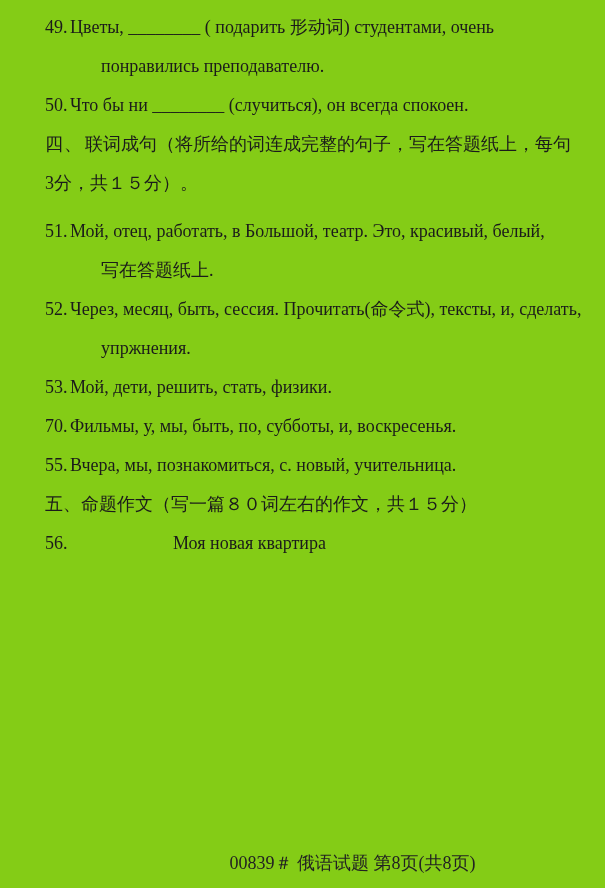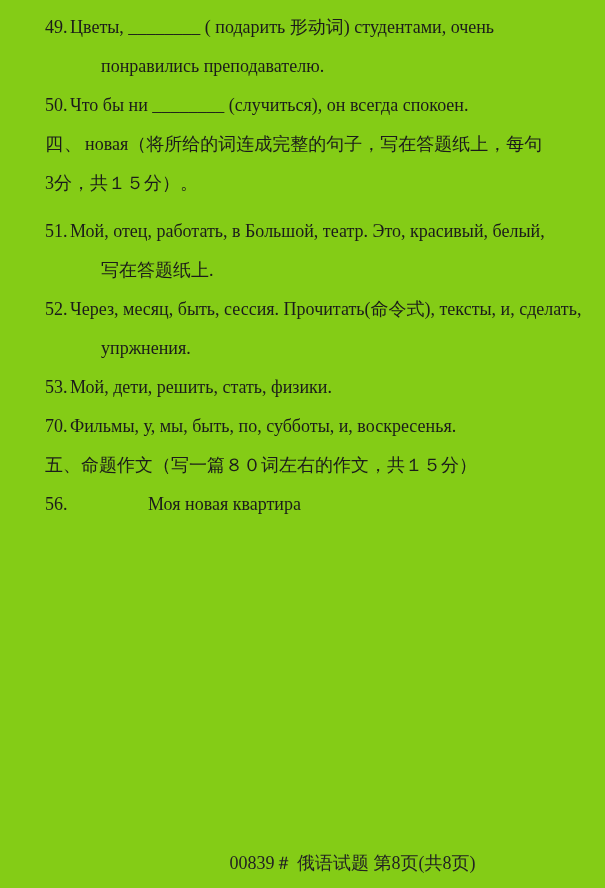--- a/index.html
+++ b/index.html
@@ -36,21 +36,21 @@
   .line.cont-indent2 {
   }
   .line.sec .num {
     width: 40px;
     letter-spacing: 1px;
   }
   .gap-before {
     margin-top: 9px;
   }
   .essay-title {
-    margin-left: 78px;
+    margin-left: 103px;
   }
   .footer {
     position: absolute;
     left: 0;
     right: 0;
     top: 851px;
     text-align: center;
     padding-left: 100px;
     font-size: 18px;
     color: #222222;
@@ -67,21 +67,21 @@
     </div>
     <div class="line cont">
       <span class="txt">понравились преподавателю.</span>
     </div>
 
     <div class="line">
       <span class="num">50.</span><span class="txt">Что бы ни ________ (случиться), он всегда спокоен.</span>
     </div>
 
     <div class="line sec">
-      <span class="num">四、</span><span class="txt">новая（将所给的词连成完整的句子，写在答题纸上，每句</span>
+      <span class="num">四、</span><span class="txt">联词成句（将所给的词连成完整的句子，写在答题纸上，每句</span>
     </div>
     <div class="line cont-indent2">
       <span class="txt">3分，共１５分）。</span>
     </div>
 
     <div class="line gap-before">
       <span class="num">51.</span><span class="txt">Мой, отец, работать, в Большой, театр. Это, красивый, белый,</span>
     </div>
     <div class="line cont">
       <span class="txt">写在答题纸上.</span>
@@ -95,20 +95,23 @@
     </div>
 
     <div class="line">
       <span class="num">53.</span><span class="txt">Мой, дети, решить, стать, физики.</span>
     </div>
 
     <div class="line">
       <span class="num">70.</span><span class="txt">Фильмы, у, мы, быть, по, субботы, и, воскресенья.</span>
     </div>
 
+    <div class="line">
+      <span class="num">55.</span><span class="txt">Вчера, мы, познакомиться, с. новый, учительница.</span>
+    </div>
 
     <div class="line">
       <span class="txt">五、</span><span class="txt">命题作文（写一篇８０词左右的作文，共１５分）</span>
     </div>
 
     <div class="line">
       <span class="num">56.</span><span class="txt essay-title">Моя новая квартира</span>
     </div>
 
   </div>

